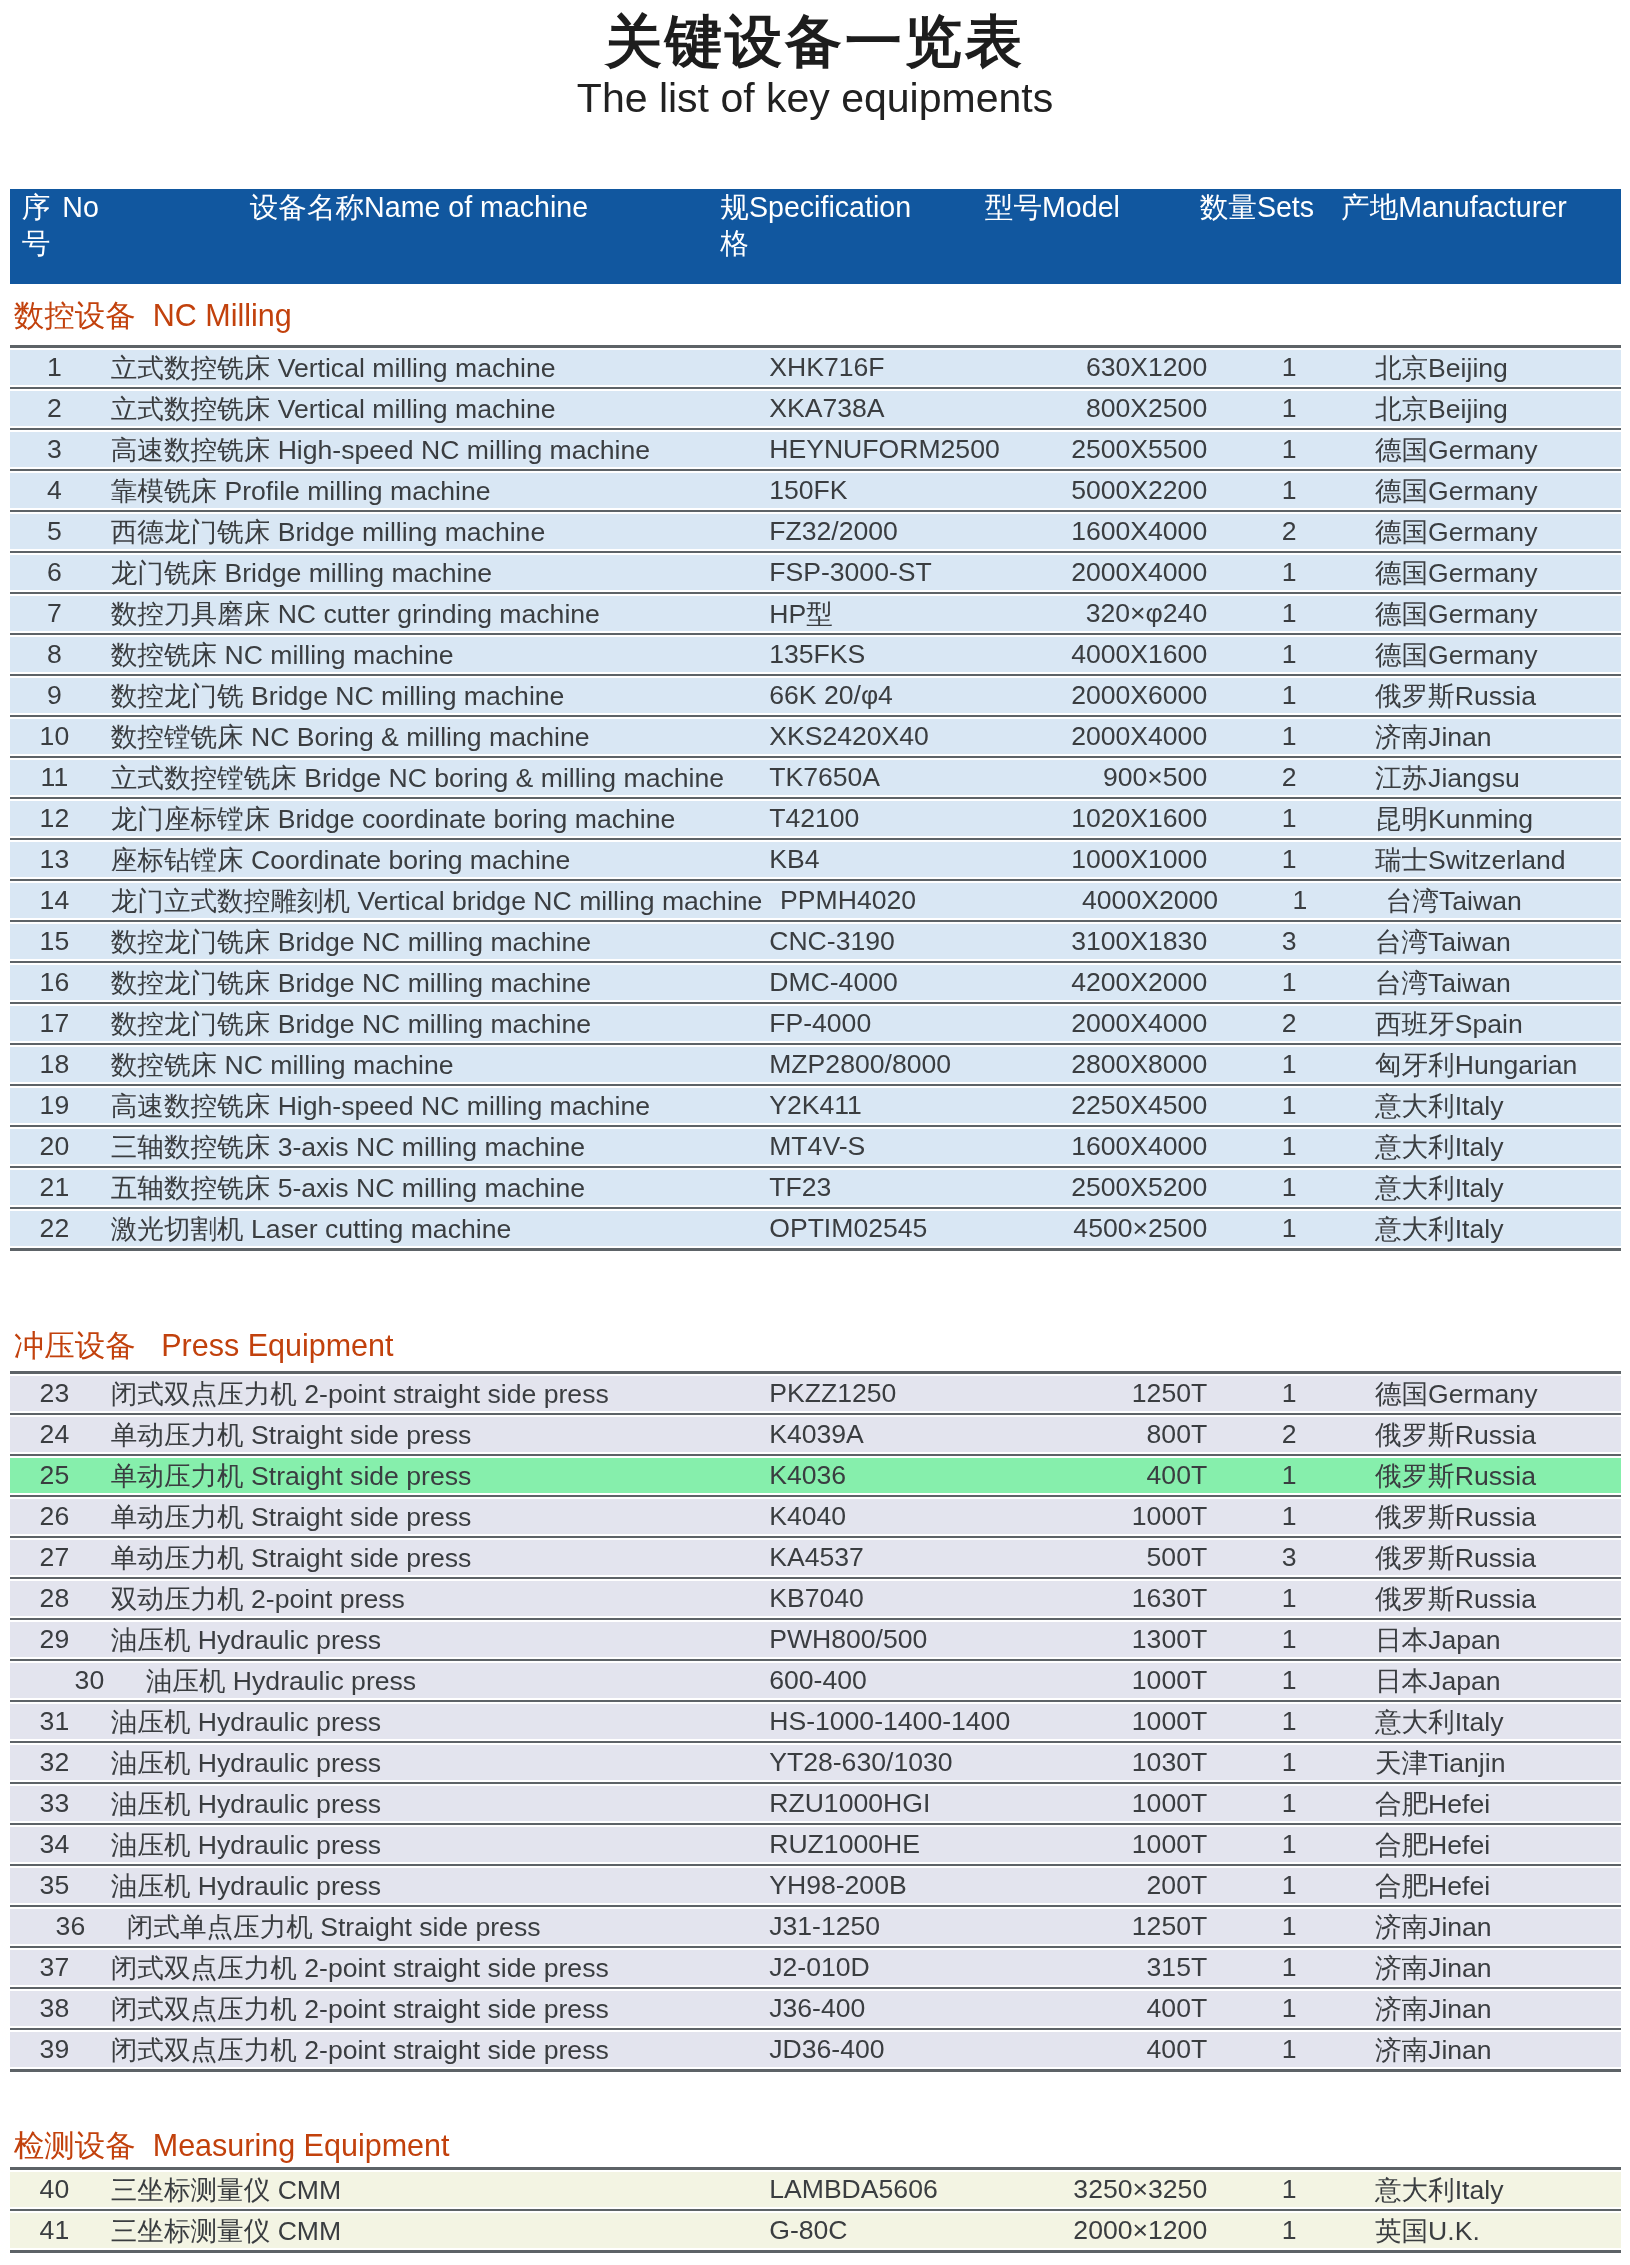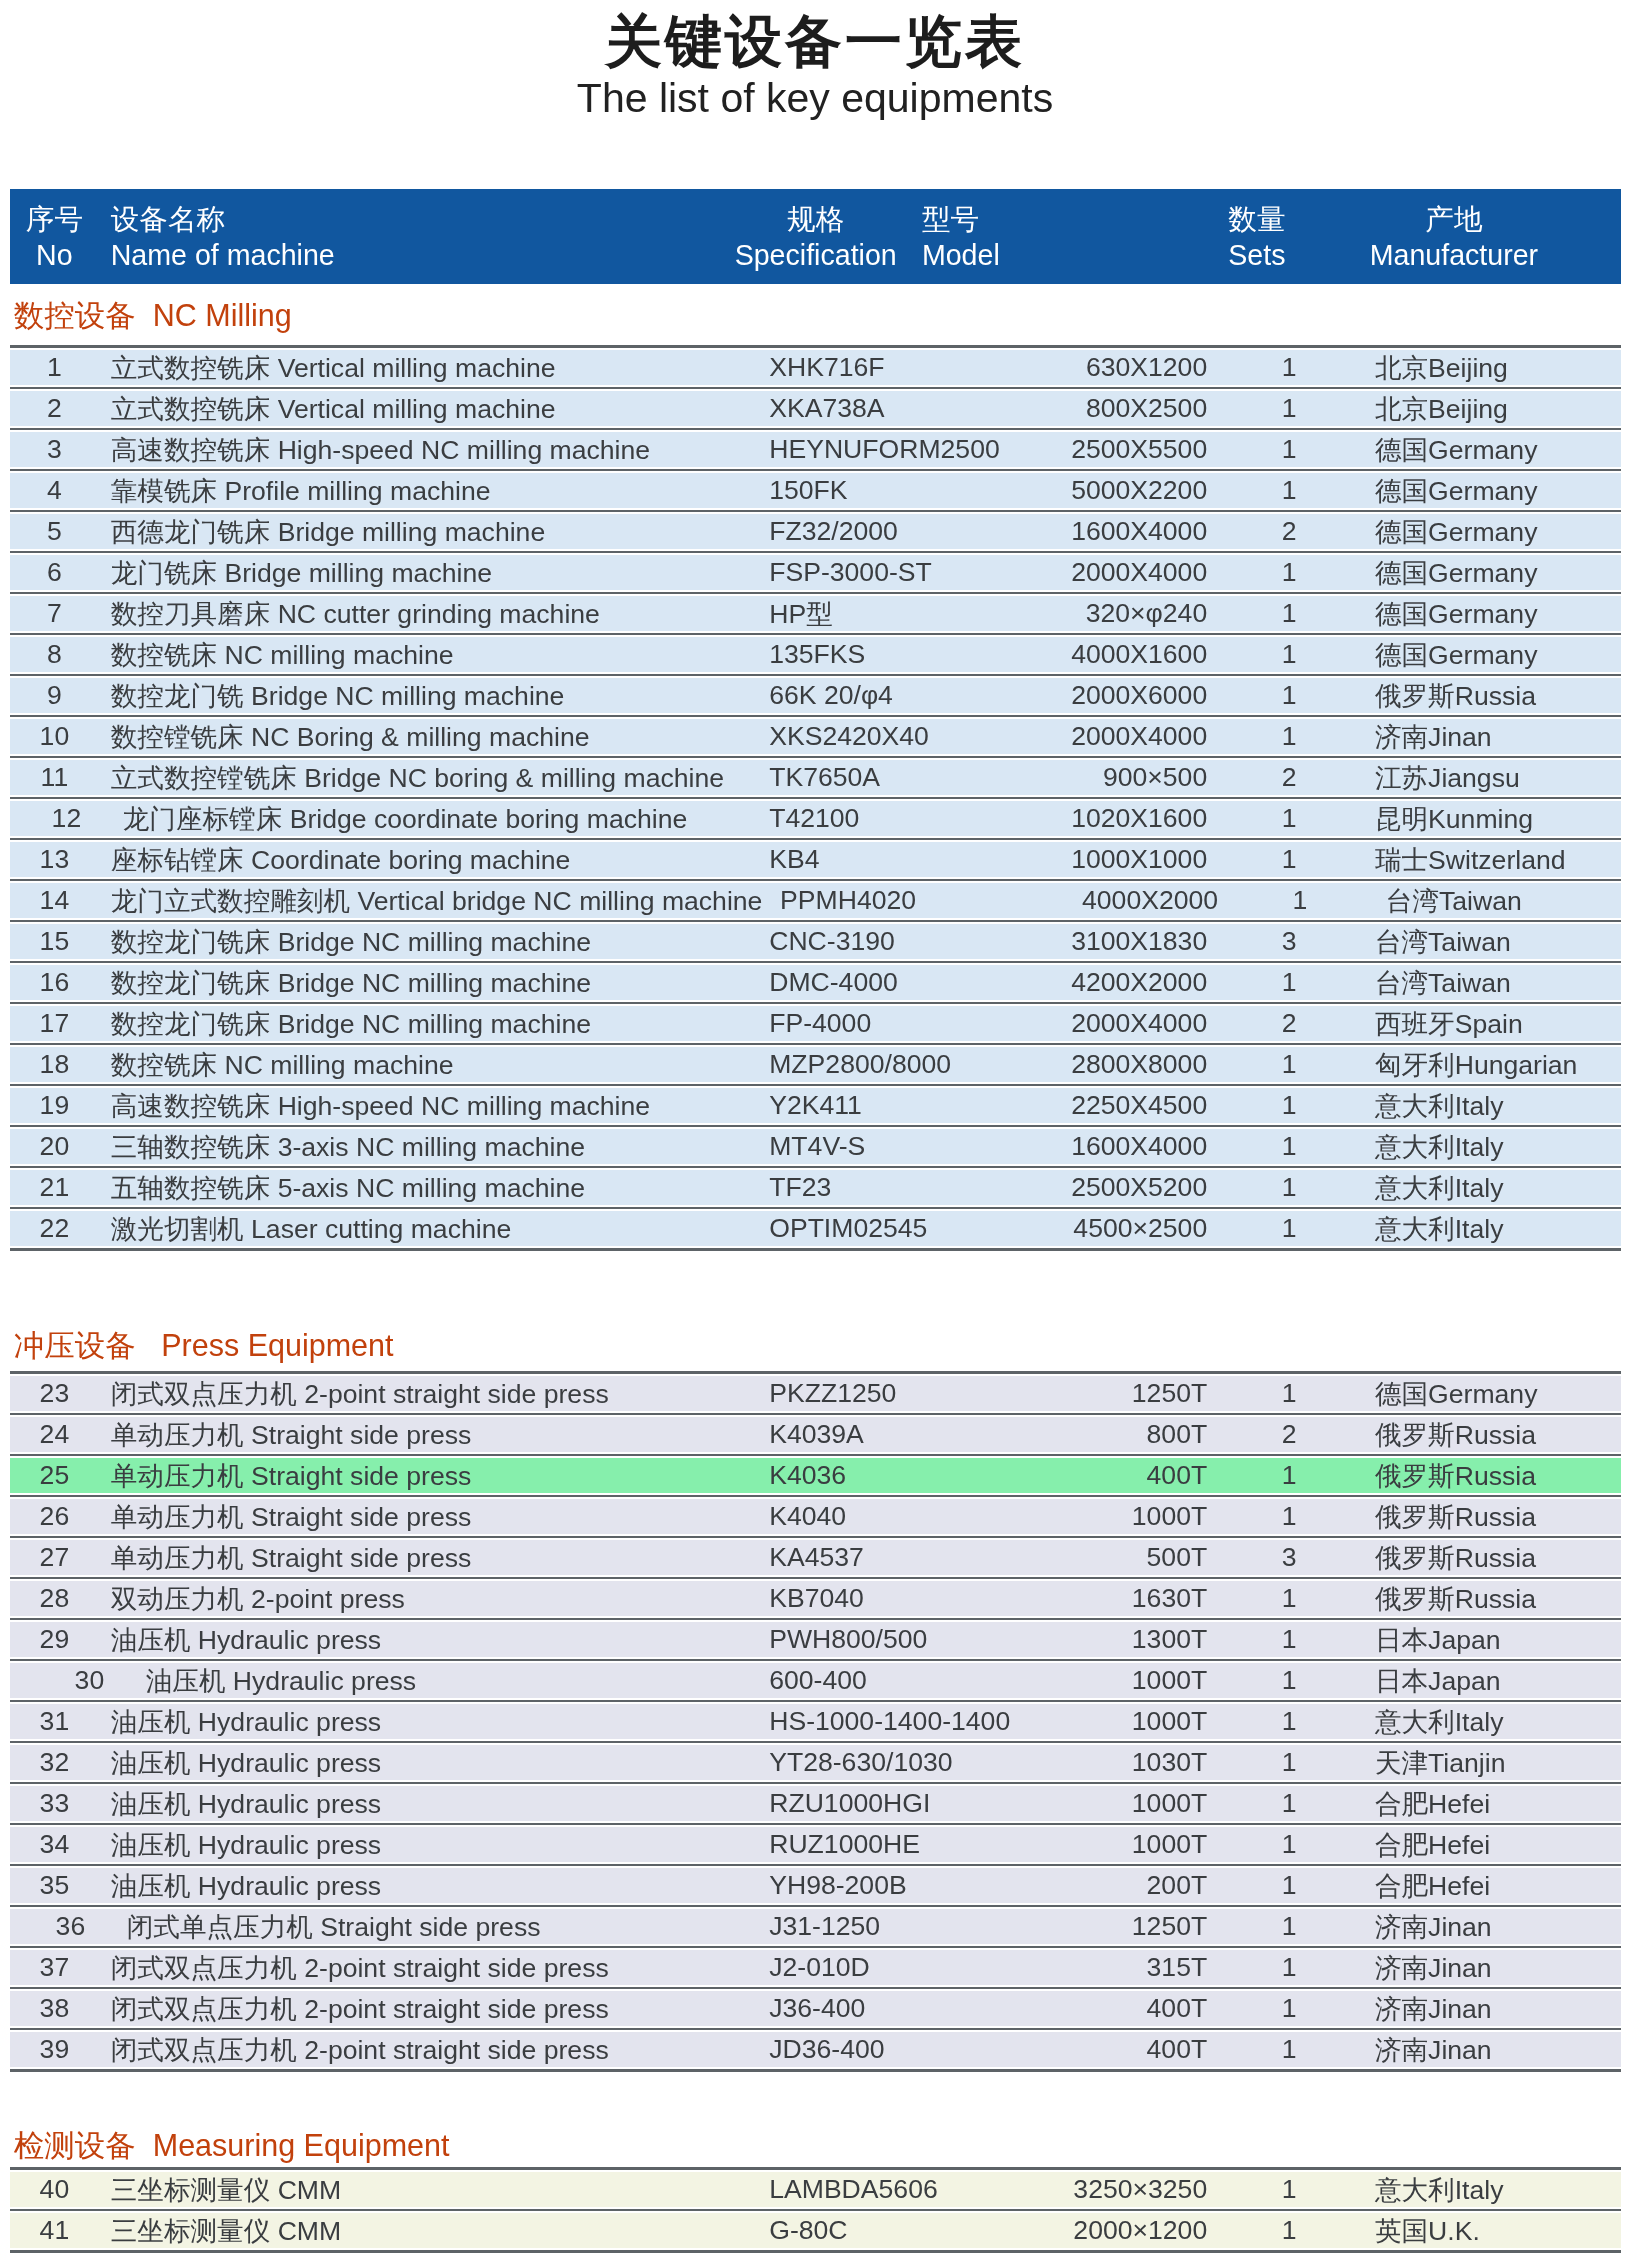--- a/index.html
+++ b/index.html
@@ -19,21 +19,21 @@
   .subtitle {
     position:absolute; top:75px; left:0; width:100%;
     text-align:center; font-size:41px; font-weight:normal;
     color:#212121; letter-spacing:0px;
   }
   .hdr {
     position:absolute; top:189px; left:9.9px; width:1611px; height:95px;
     display:flex; align-items:stretch; color:#ffffff;
   }
   .hdr .col {
-    display:flex; flex-direction:column; justify-content:center;
+    display:flex; flex-direction:row; justify-content:center;
     font-size:28.6px; line-height:36px;
   }
   
   .c0 { width:89px;  text-align:center; flex:none; }
   .c1 { flex:1; text-align:left; padding-left:11.8px; }
   .c2 { width:261px; flex:none; text-align:left; padding-left:17.7px; }
   .c3 { width:177px; flex:none; text-align:right; padding-right:7.9px; }
   .c4 { width:148px; flex:none; text-align:center; }
   .c5 { width:246px; flex:none; text-align:left; padding-left:11.8px; }
   .hdr .c3 { text-align:center; padding-right:0; }
@@ -186,21 +186,21 @@
       <div class="sep"></div>
       <div class="row" style="background: rgb(217, 231, 244);">
         <div class="c0">11</div>
         <div class="c1">立式数控镗铣床 Bridge NC boring &amp; milling machine</div>
         <div class="c2">TK7650A</div>
         <div class="c3">900×500</div>
         <div class="c4">2</div>
         <div class="c5">江苏Jiangsu</div>
       </div>
       <div class="sep"></div>
-      <div class="row" style="background: rgb(217, 231, 244); padding-left: 12px;">
+      <div class="row" style="background: rgb(217, 231, 244);">
         <div class="c0">12</div>
         <div class="c1">龙门座标镗床 Bridge coordinate boring machine</div>
         <div class="c2">T42100</div>
         <div class="c3">1020X1600</div>
         <div class="c4">1</div>
         <div class="c5">昆明Kunming</div>
       </div>
       <div class="sep"></div>
       <div class="row" style="background: rgb(217, 231, 244);">
         <div class="c0">13</div>

